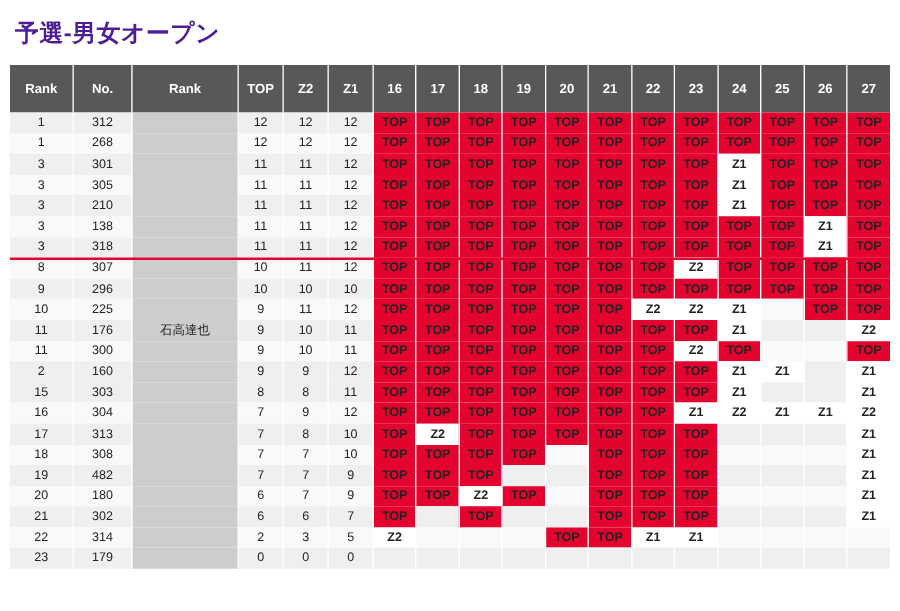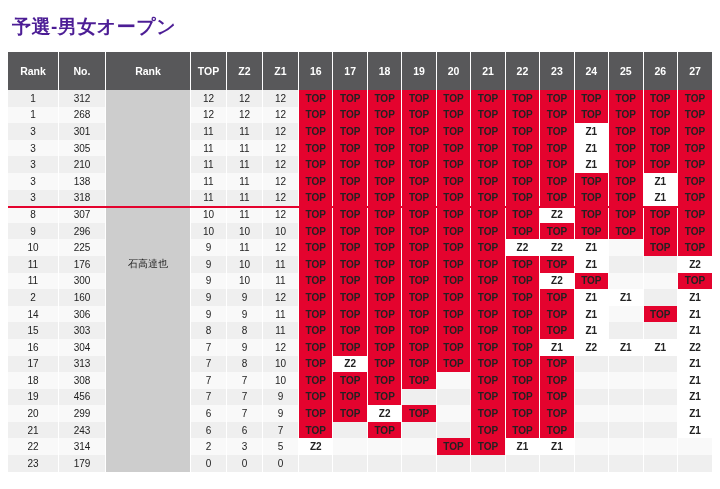--- a/index.html
+++ b/index.html
@@ -376,40 +376,20 @@
             <td class="cell-top">TOP</td>
             <td class="cell-top">TOP</td>
             <td class="cell-top">TOP</td>
             <td class="cell-top">TOP</td>
             <td class="cell-top">TOP</td>
             <td class="cell-z1">Z1</td>
             <td class="cell-z1">Z1</td>
             <td class="cell-empty"></td>
             <td class="cell-z1">Z1</td>
           </tr>
-          <tr class="even">
-            <td class="rank">14</td>
-            <td class="no">306</td>
-            <td class="name"></td>
-            <td class="sc">9</td>
-            <td class="sc">9</td>
-            <td class="sc">11</td>
-            <td class="cell-top">TOP</td>
-            <td class="cell-top">TOP</td>
-            <td class="cell-top">TOP</td>
-            <td class="cell-top">TOP</td>
-            <td class="cell-top">TOP</td>
-            <td class="cell-top">TOP</td>
-            <td class="cell-top">TOP</td>
-            <td class="cell-top">TOP</td>
-            <td class="cell-z1">Z1</td>
-            <td class="cell-empty"></td>
-            <td class="cell-top">TOP</td>
-            <td class="cell-z1">Z1</td>
-          </tr>
           <tr class="odd">
             <td class="rank">15</td>
             <td class="no">303</td>
             <td class="name"></td>
             <td class="sc">8</td>
             <td class="sc">8</td>
             <td class="sc">11</td>
             <td class="cell-top">TOP</td>
             <td class="cell-top">TOP</td>
             <td class="cell-top">TOP</td>
@@ -478,61 +458,61 @@
             <td class="cell-top">TOP</td>
             <td class="cell-top">TOP</td>
             <td class="cell-top">TOP</td>
             <td class="cell-empty"></td>
             <td class="cell-empty"></td>
             <td class="cell-empty"></td>
             <td class="cell-z1">Z1</td>
           </tr>
           <tr class="odd">
             <td class="rank">19</td>
-            <td class="no">456</td>
+            <td class="no">482</td>
             <td class="name"></td>
             <td class="sc">7</td>
             <td class="sc">7</td>
             <td class="sc">9</td>
             <td class="cell-top">TOP</td>
             <td class="cell-top">TOP</td>
             <td class="cell-top">TOP</td>
             <td class="cell-empty"></td>
             <td class="cell-empty"></td>
             <td class="cell-top">TOP</td>
             <td class="cell-top">TOP</td>
             <td class="cell-top">TOP</td>
             <td class="cell-empty"></td>
             <td class="cell-empty"></td>
             <td class="cell-empty"></td>
             <td class="cell-z1">Z1</td>
           </tr>
           <tr class="even">
             <td class="rank">20</td>
-            <td class="no">299</td>
+            <td class="no">180</td>
             <td class="name"></td>
             <td class="sc">6</td>
             <td class="sc">7</td>
             <td class="sc">9</td>
             <td class="cell-top">TOP</td>
             <td class="cell-top">TOP</td>
             <td class="cell-z2">Z2</td>
             <td class="cell-top">TOP</td>
             <td class="cell-empty"></td>
             <td class="cell-top">TOP</td>
             <td class="cell-top">TOP</td>
             <td class="cell-top">TOP</td>
             <td class="cell-empty"></td>
             <td class="cell-empty"></td>
             <td class="cell-empty"></td>
             <td class="cell-z1">Z1</td>
           </tr>
           <tr class="odd">
             <td class="rank">21</td>
-            <td class="no">243</td>
+            <td class="no">302</td>
             <td class="name"></td>
             <td class="sc">6</td>
             <td class="sc">6</td>
             <td class="sc">7</td>
             <td class="cell-top">TOP</td>
             <td class="cell-empty"></td>
             <td class="cell-top">TOP</td>
             <td class="cell-empty"></td>
             <td class="cell-empty"></td>
             <td class="cell-top">TOP</td>

